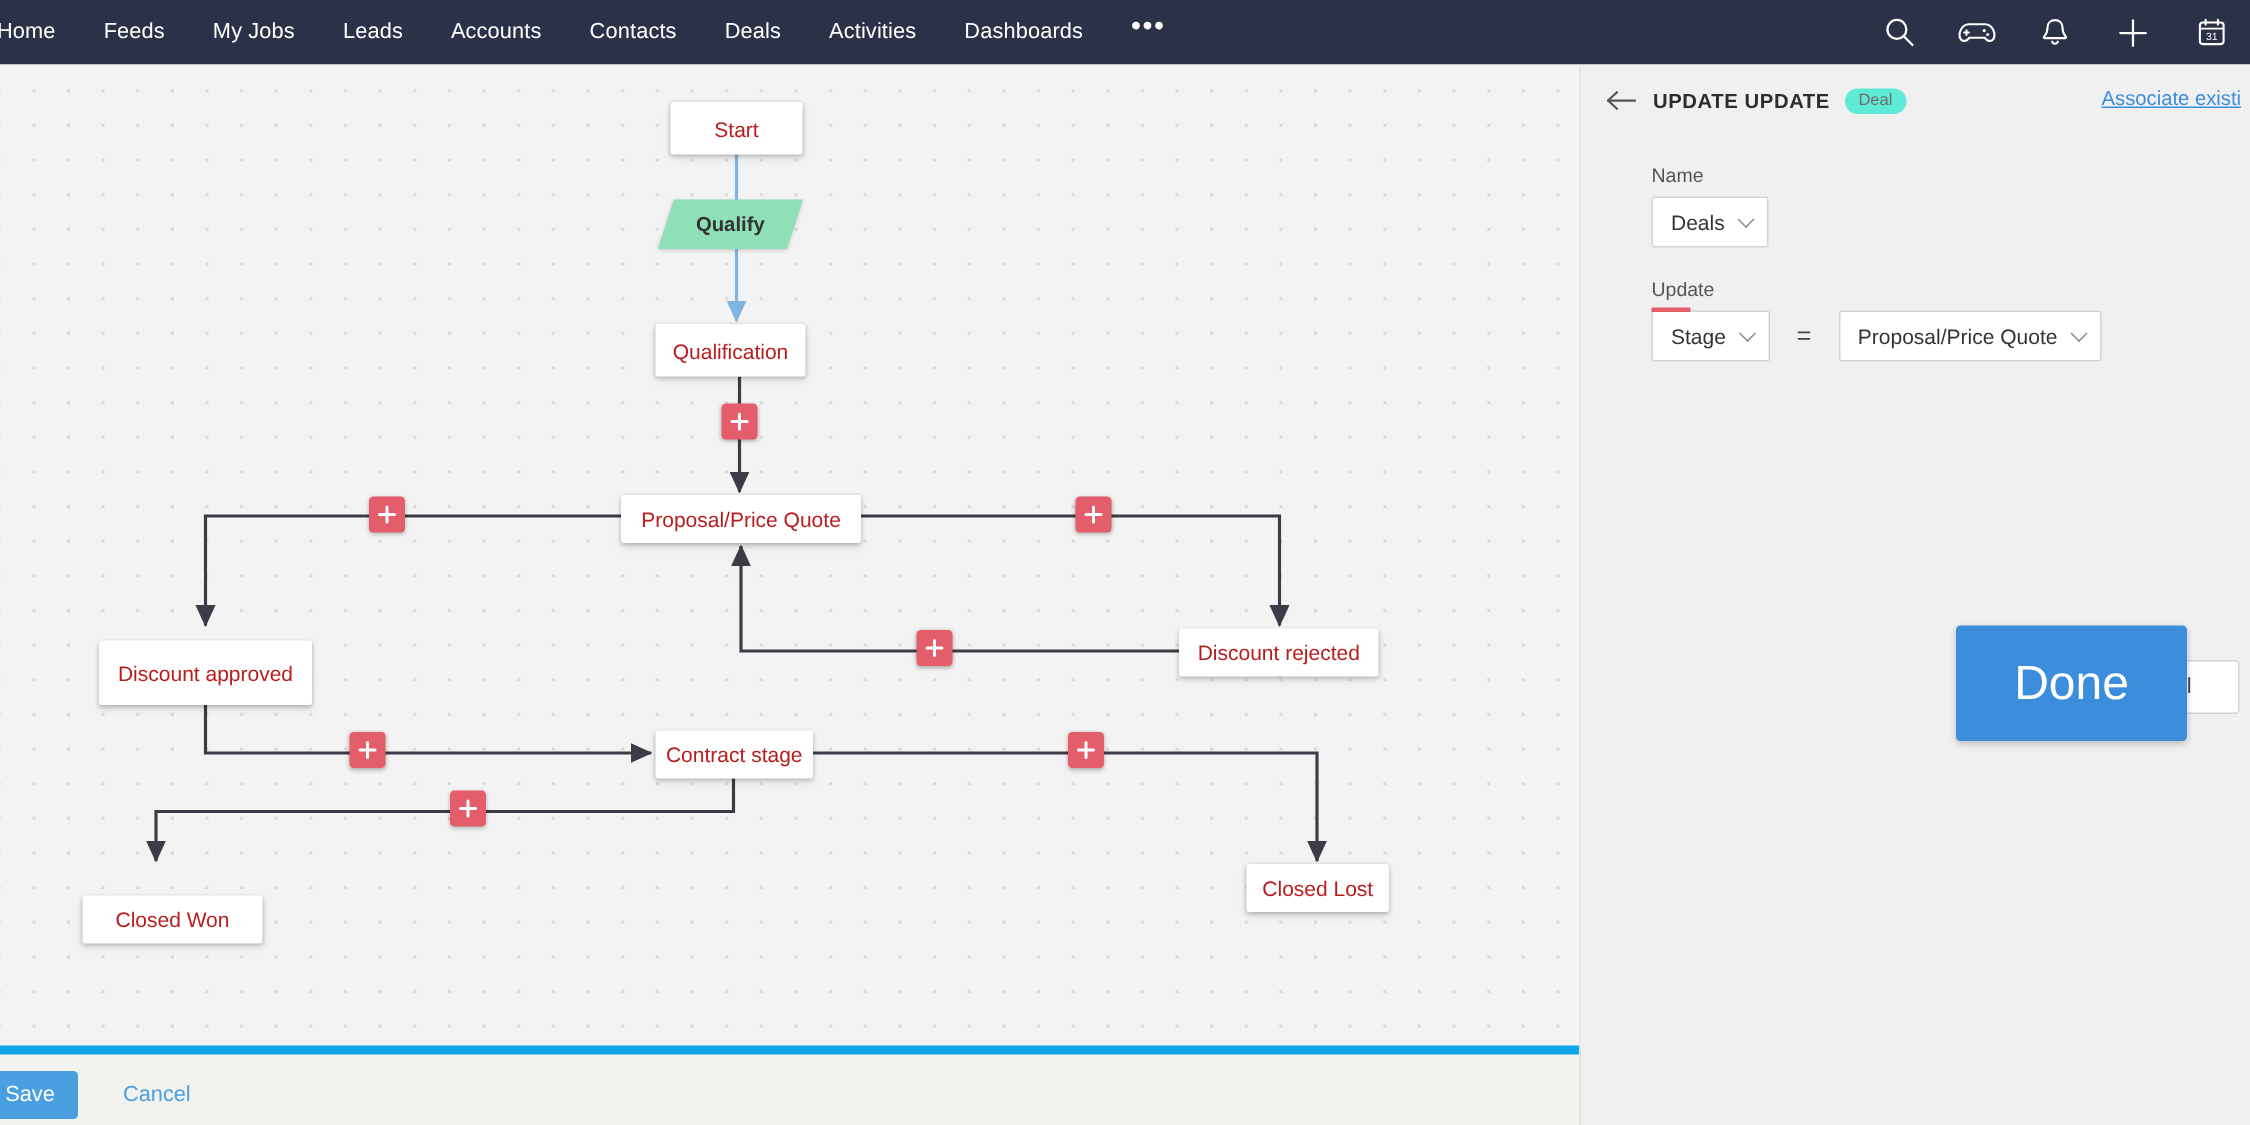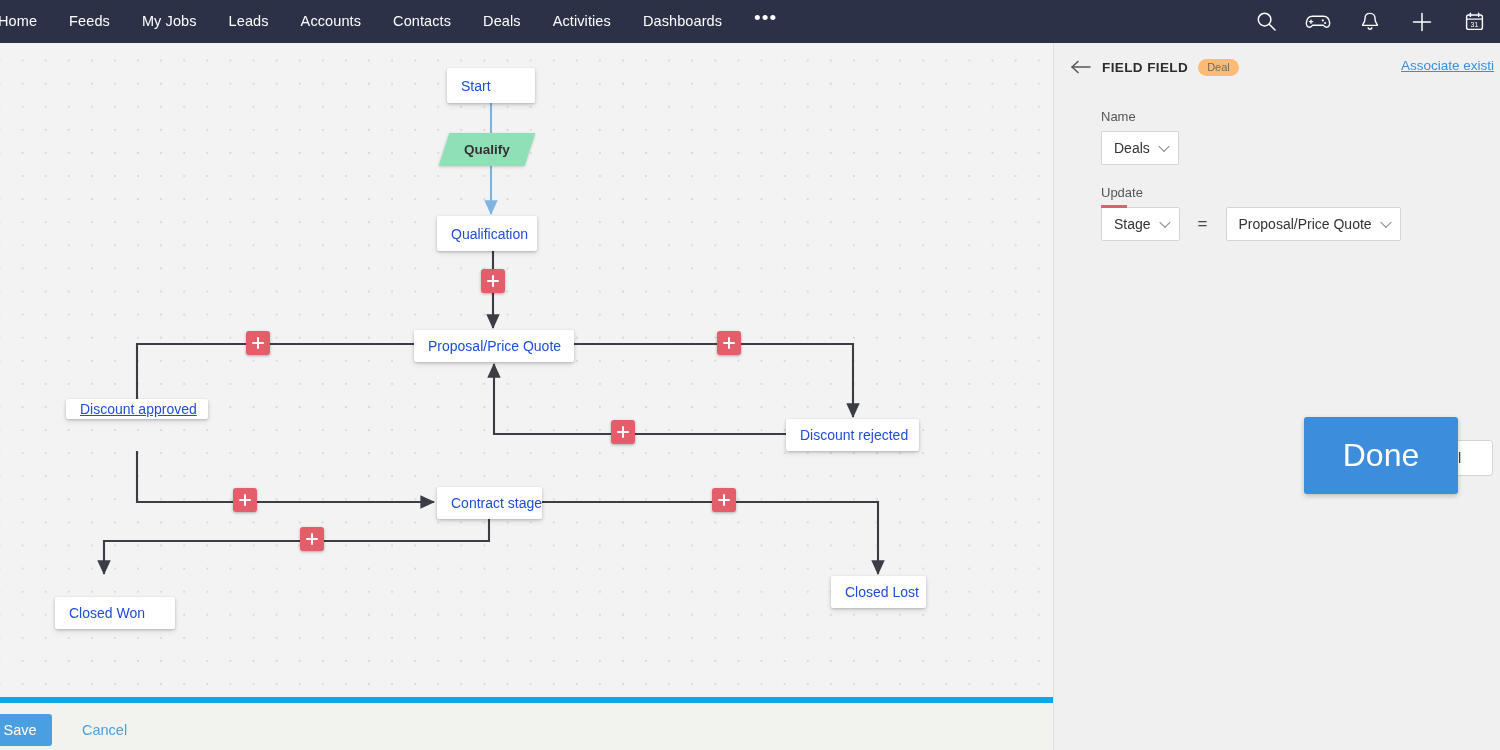--- a/index.html
+++ b/index.html
@@ -49,22 +49,22 @@
     overflow: hidden;
   }
   #edges { position: absolute; left: 0; top: 0; width: 1053px; height: 654px; }
 
   .node {
     position: absolute;
     background: #ffffff;
     border-radius: 2px;
     box-shadow: 0 1px 3px rgba(0,0,0,.22), 0 3px 6px rgba(0,0,0,.08);
     font-size: 14px;
-    color: #1d4ed8;
-    display: flex; align-items: center; 
+    color: #b91c1c;
+    display: flex; align-items: center; justify-content: center;
     white-space: nowrap;
     padding: 0 14px;
     box-sizing: border-box;
   }
   .qualify-node {
     position: absolute;
     background: #8fe0b6;
     transform: skewX(-18deg);
     box-shadow: 0 1px 3px rgba(0,0,0,.18);
     display:flex; align-items:center; justify-content:center;
@@ -139,21 +139,21 @@
     height: 48px; display: flex; align-items: center;
     padding-left: 14px; box-sizing: border-box;
     position: relative;
   }
   #back-arrow { width: 26px; height: 26px; display:flex; align-items:center; justify-content:center; cursor:pointer;}
   #field-update-title {
     font-size: 13.5px; font-weight: bold; color: #2d2d2d;
     letter-spacing: .4px; margin-left: 8px;
   }
   #deal-badge {
-    margin-left: 10px; background: #fdba74; color: #6d6d6d;
+    margin-left: 10px; background: #5eead4; color: #6d6d6d;
     font-size: 11px; border-radius: 9px; padding: 2px 9px 3px;
   }
   #associate-link {
     position: absolute; left: 347px; top: 15px;
     color: #3c8ddc; font-size: 13.5px;
     text-decoration: underline;
     white-space: nowrap; cursor: pointer;
   }
   .field-label {
     font-size: 13px; color: #555;
@@ -307,21 +307,21 @@
   </div>
 
   <div class="node" style="left:437px; top:173px; width:100px; height:35px;">
     <span>Qualification</span>
   </div>
 
   <div class="node" style="left:414px; top:287px; width:160px; height:32px;">
     <span>Proposal/Price Quote</span>
   </div>
 
-  <div class="node" style="left:66px; top:356px; width:142px; height:20px;text-decoration:underline;">
+  <div class="node" style="left:66px; top:384px; width:142px; height:43px;">
     <span>Discount approved</span>
   </div>
 
   <div class="node" style="left:786px; top:376px; width:133px; height:32px;">
     <span>Discount rejected</span>
   </div>
 
   <div class="node" style="left:437px; top:444px; width:105px; height:32px;">
     <span>Contract stage</span>
   </div>
@@ -351,21 +351,21 @@
 <div id="panel">
 
 
   <div id="panel-head">
     <div id="back-arrow">
       <svg width="22" height="14" viewBox="0 0 22 14">
         <line x1="2" y1="7" x2="20" y2="7" stroke="#555" stroke-width="1.5" stroke-linecap="round"></line>
         <polyline points="8,1.5 2,7 8,12.5" fill="none" stroke="#555" stroke-width="1.5" stroke-linecap="round" stroke-linejoin="round"></polyline>
       </svg>
     </div>
-    <div id="field-update-title">FIELD FIELD</div>
+    <div id="field-update-title">UPDATE UPDATE</div>
     <div id="deal-badge">Deal</div>
     <div id="associate-link">Associate existi</div>
   </div>
 
   <div class="field-label" style="margin-top:18px;">Name</div>
 
   <div id="module-row">
     <div class="select-box">
       <span>Deals</span>
       <span class="chev"></span>

